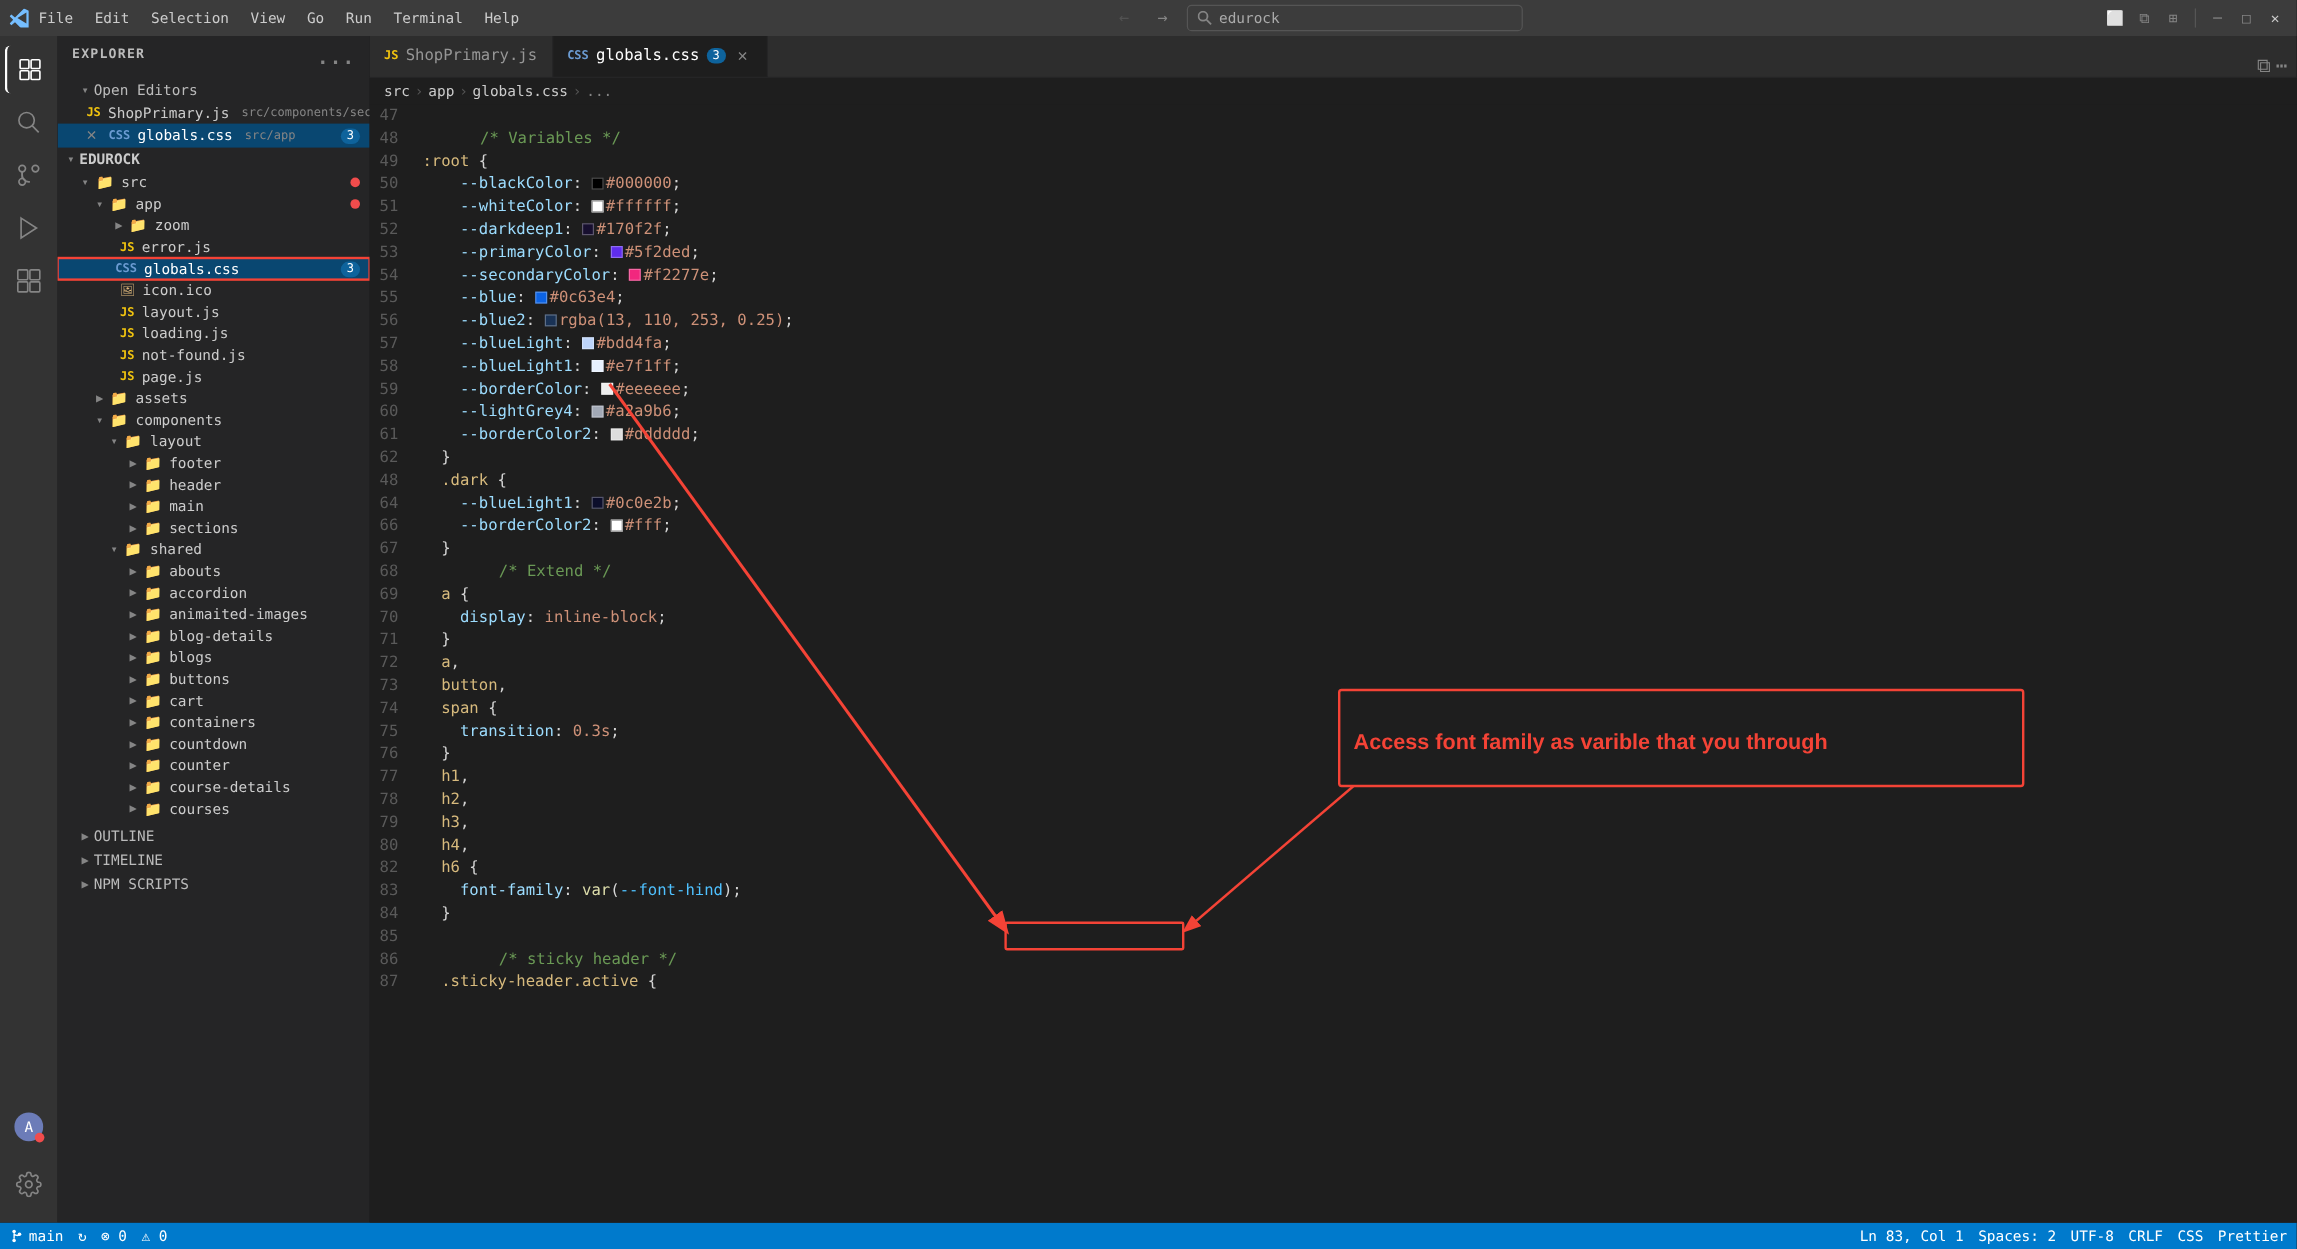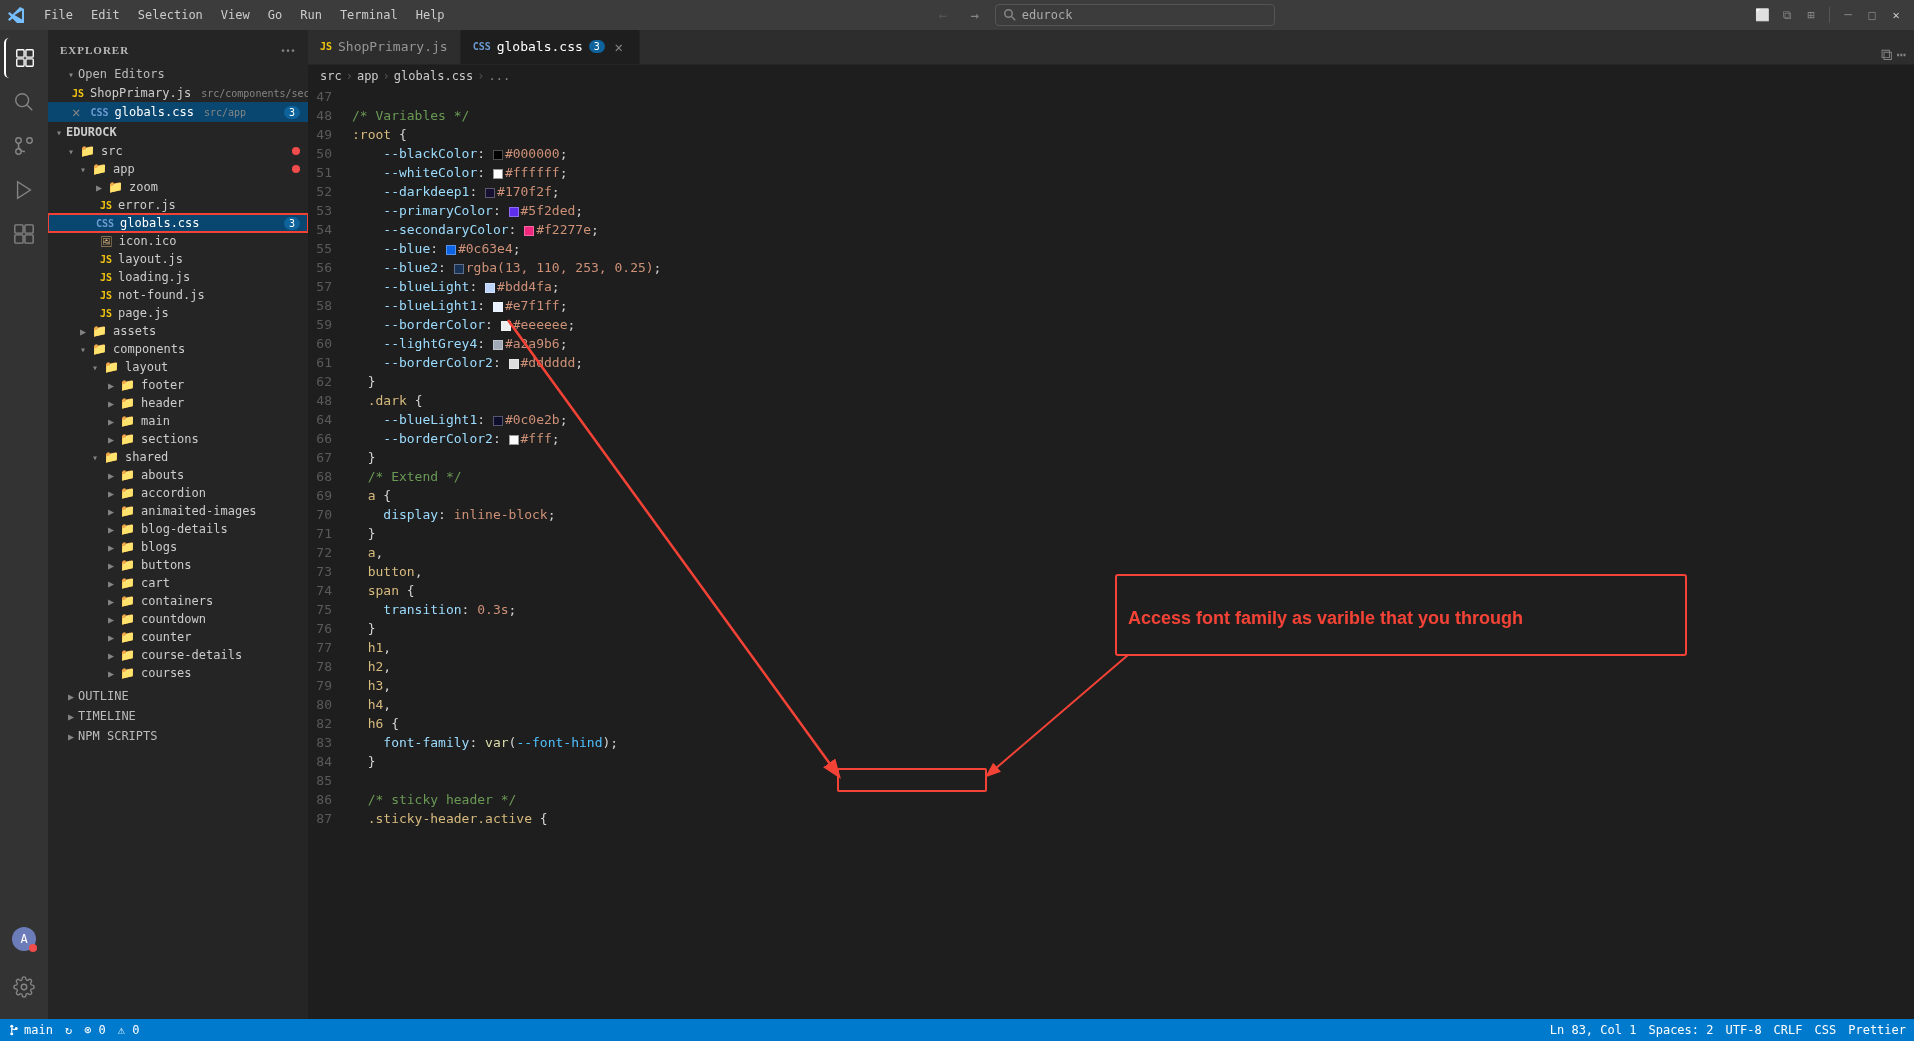--- a/index.html
+++ b/index.html
@@ -21,21 +21,20 @@
       background: #3c3c3c;
       display: flex;
       align-items: center;
       justify-content: space-between;
       padding: 0 8px;
       flex-shrink: 0;
     }
     .title-bar-left {
       display: flex;
       align-items: center;
-      gap: 12px;
     }
     .vscode-logo {
       width: 16px; height: 16px;
       display: flex; align-items: center; justify-content: center;
       color: #75beff;
       font-size: 16px;
     }
     .menu-items {
       display: flex;
       gap: 2px;
@@ -154,22 +153,21 @@
     }
     .sidebar-header {
       padding: 8px 12px;
       font-size: 11px;
       font-weight: bold;
       color: #bbb;
       text-transform: uppercase;
       letter-spacing: 1px;
       display: flex;
       justify-content: space-between;
-      align-items: flex-end;
-      font-family: Liberation Serif, serif;
+      align-items: flex-start;
     }
     .sidebar-section-header {
       padding: 3px 8px 3px 20px;
       font-size: 12px;
       color: #bbb;
       cursor: pointer;
       display: flex;
       align-items: center;
       gap: 4px;
     }
@@ -289,21 +287,21 @@
       user-select: none;
     }
     .line-content {
       flex: 1;
       font-size: 13px;
       white-space: pre;
       padding-left: 4px;
     }
 
     
-    .c-comment { color: #6a9955; }
+    .c-comment { color: #6a9955; margin-left: 48px; }
     .c-selector { color: #d7ba7d; }
     .c-property { color: #9cdcfe; }
     .c-value { color: #ce9178; }
     .c-punct { color: #d4d4d4; }
     .c-var { color: #4fc1ff; }
     .c-func { color: #dcdcaa; text-align: center; }
     .color-swatch {
       display: inline-block;
       width: 10px; height: 10px;
       border: 1px solid rgba(255,255,255,0.3);

